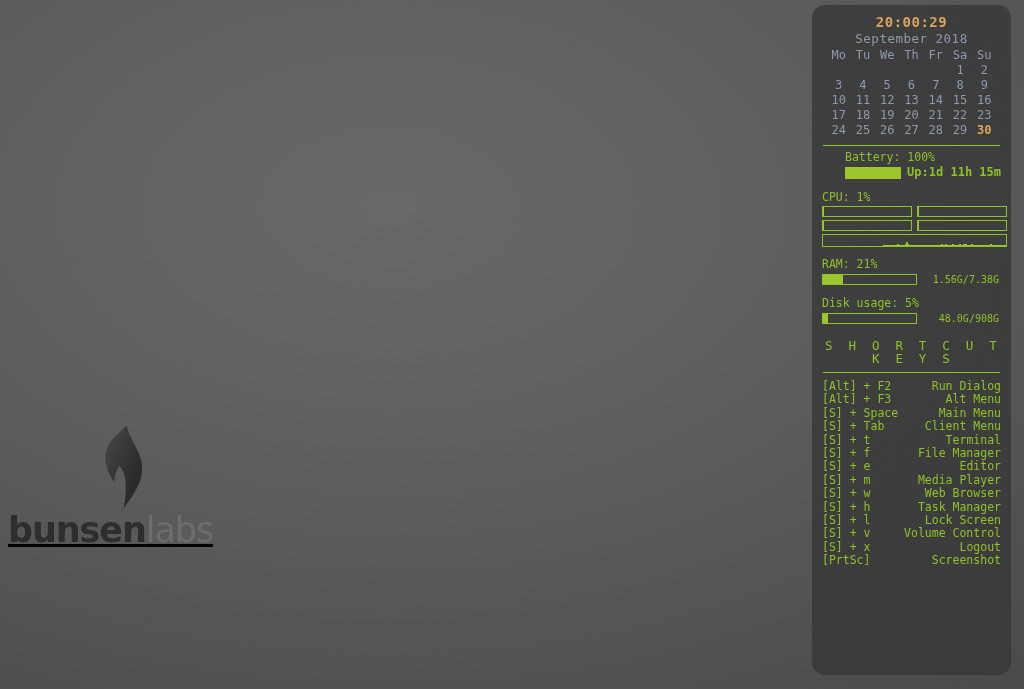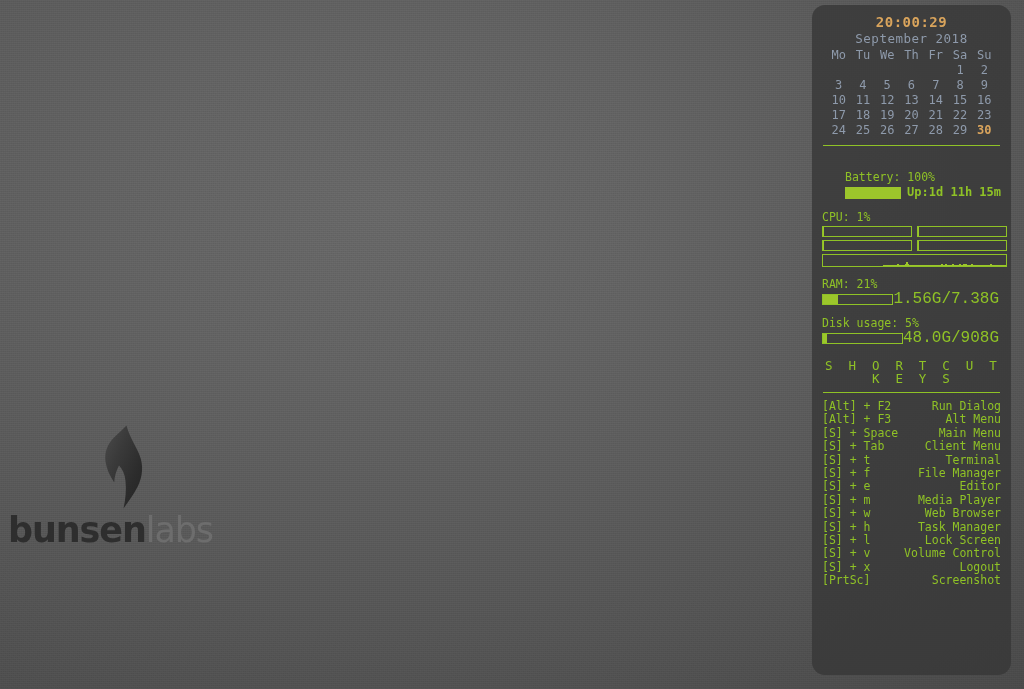--- a/index.html
+++ b/index.html
@@ -61,20 +61,21 @@
     position: absolute;
     left: 0px;
     top: 86px;
     width: 230px;
     height: 40px;
     font-family: "DejaVu Sans", sans-serif;
     font-size: 35px;
     line-height: 40px;
     letter-spacing: -1.1px;
     white-space: nowrap;
+    text-decoration: underline;
   }
   .wm-bold   { font-weight: 700; color: #2e2e2e; }
   .wm-light  { font-weight: 400; color: #6d6d6d; }
 
   
   #conky {
     position: absolute;
     left: 812px;
     top: 5px;
     width: 199px;
@@ -164,23 +165,22 @@
     left: 0; top: 0; bottom: 0;
     background: #9cc62b;
   }
   .bar-row {
     display: flex;
     align-items: center;
     gap: 6px;
   }
   .bar-val {
     color: #8fc226;
-    font-size: 16px;
+    font-size: 10px;
     white-space: pre;
-    font-family: Liberation Mono, monospace;
   }
 
   
   #battery-bar {
     width: 90px;
     height: 12px;
     background: #9cc62b;
   }
   #uptime-text {
     color: #8fc226;
@@ -338,21 +338,21 @@
             <td>27</td>
             <td>28</td>
             <td>29</td>
             <td class="today">30</td>
           </tr>
         </tbody>
     </table>
 
     <div class="hr"></div>
 
-    <div class="blk" style="margin-top:24px;padding-left:33px;">
+    <div class="blk" style="margin-top:4px;padding-left:33px;">
       <div class="lbl">Battery: 100%</div>
       <div class="bar-row" style="margin-top:2px;">
         <div id="battery-bar" style="width: 90px;"></div>
         <div id="uptime-text">Up:1d 11h 15m</div>
       </div>
     </div>
 
     <div class="blk" style="margin-top:11px;">
       <div class="lbl">CPU: 1%</div>
       <div id="cpu-grid">

